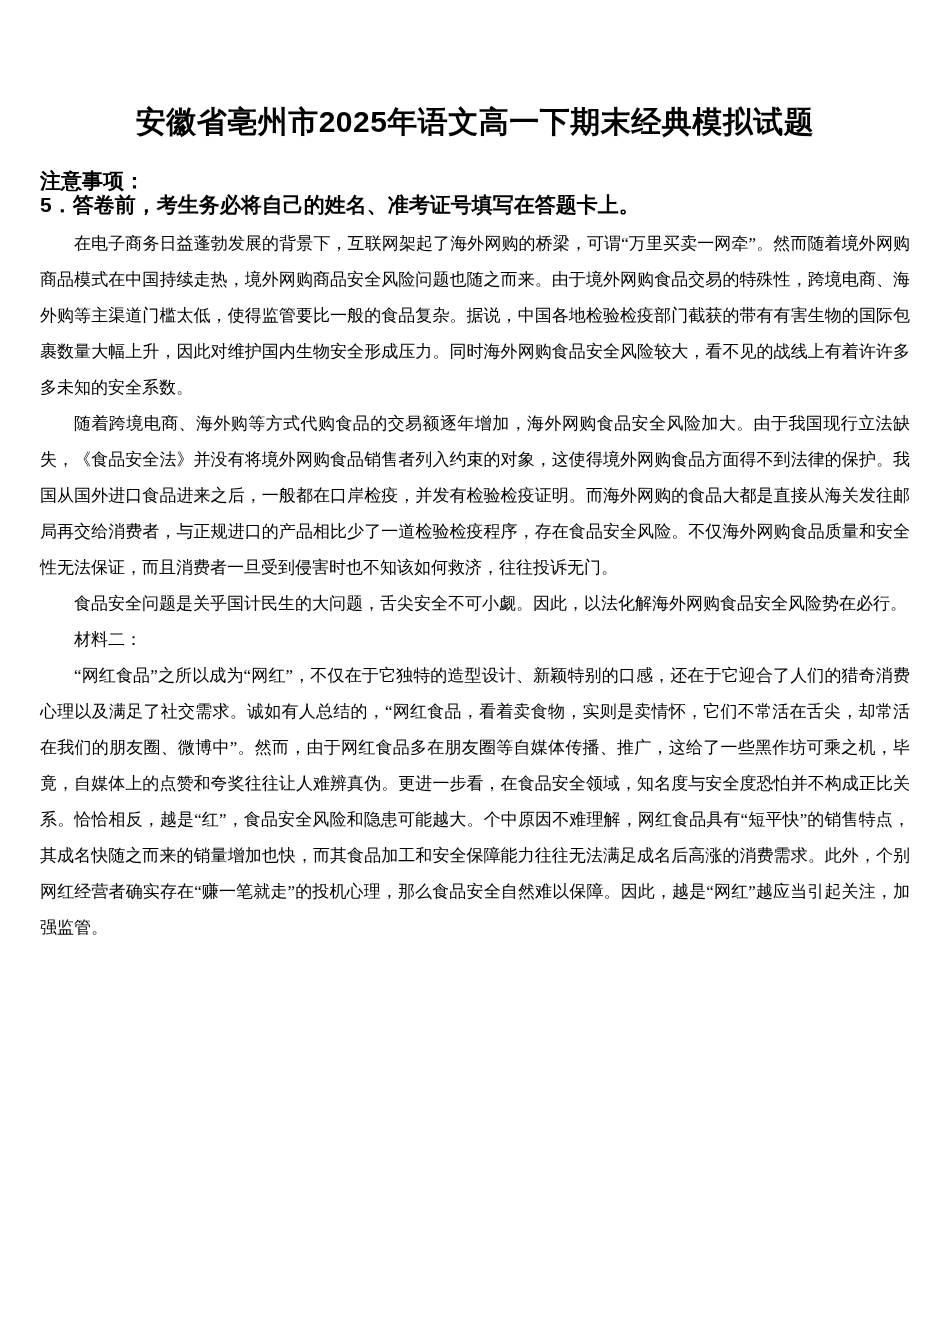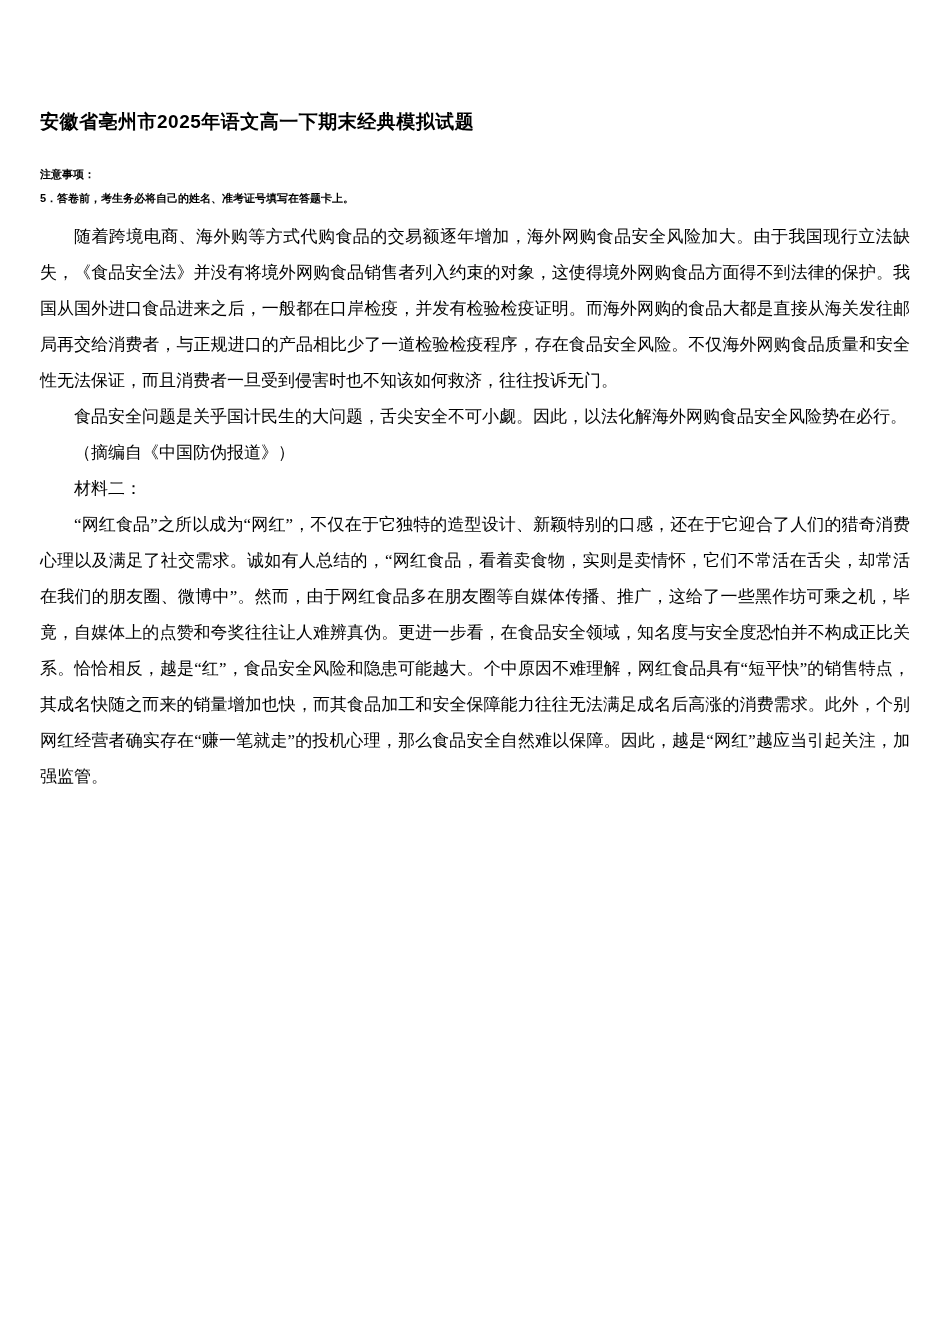--- a/index.html
+++ b/index.html
@@ -8,32 +8,32 @@
     width: 950px;
     height: 1344px;
     margin: 0 auto;
     background: #ffffff;
     color: #000000;
     padding: 0 40px;
     overflow: hidden;
   }
   .title {
     padding-top: 108px;
-    text-align: left;
+    text-align: center;
     font-family: "Liberation Sans", "DejaVu Sans", sans-serif;
     font-weight: 700;
-    font-size: 19px;
+    font-size: 30px;
     line-height: 28px;
     letter-spacing: 0.5px;
   }
   .notice {
-    margin-top: 26px;
+    margin-top: 33px;
     font-family: "Liberation Sans", "DejaVu Sans", sans-serif;
     font-weight: 700;
-    font-size: 11px;
+    font-size: 21px;
     line-height: 24px;
     text-align: justify;
   }
   .notice p { margin: 0; }
   .section-heading {
     margin-top: 30px;
     font-family: "Liberation Sans", "DejaVu Sans", sans-serif;
     font-weight: 700;
     font-size: 17.5px;
     line-height: 24px;
@@ -64,20 +64,20 @@
   <h1 class="title">安徽省亳州市2025年语文高一下期末经典模拟试题</h1>
 
   <div class="notice">
     <p>注意事项：</p>
     <p>5．答卷前，考生务必将自己的姓名、准考证号填写在答题卡上。</p>
   </div>
 
 
 
   <div class="reading-body">
+    <p>在电子商务日益蓬勃发展的背景下，互联网架起了海外网购的桥梁，可谓“万里买卖一网牵”。然而随着境外网购商品模式在中国持续走热，境外网购商品安全风险问题也随之而来。由于境外网购食品交易的特殊性，跨境电商、海外购等主渠道门槛太低，使得监管要比一般的食品复杂。据说，中国各地检验检疫部门截获的带有有害生物的国际包裹数量大幅上升，因此对维护国内生物安全形成压力。同时海外网购食品安全风险较大，看不见的战线上有着许许多多未知的安全系数。</p>
     <p>随着跨境电商、海外购等方式代购食品的交易额逐年增加，海外网购食品安全风险加大。由于我国现行立法缺失，《食品安全法》并没有将境外网购食品销售者列入约束的对象，这使得境外网购食品方面得不到法律的保护。我国从国外进口食品进来之后，一般都在口岸检疫，并发有检验检疫证明。而海外网购的食品大都是直接从海关发往邮局再交给消费者，与正规进口的产品相比少了一道检验检疫程序，存在食品安全风险。不仅海外网购食品质量和安全性无法保证，而且消费者一旦受到侵害时也不知该如何救济，往往投诉无门。</p>
     <p>食品安全问题是关乎国计民生的大问题，舌尖安全不可小觑。因此，以法化解海外网购食品安全风险势在必行。</p>
-    <p>（摘编自《中国防伪报道》）</p>
     <p>材料二：</p>
     <p>“网红食品”之所以成为“网红”，不仅在于它独特的造型设计、新颖特别的口感，还在于它迎合了人们的猎奇消费心理以及满足了社交需求。诚如有人总结的，“网红食品，看着卖食物，实则是卖情怀，它们不常活在舌尖，却常活在我们的朋友圈、微博中”。然而，由于网红食品多在朋友圈等自媒体传播、推广，这给了一些黑作坊可乘之机，毕竟，自媒体上的点赞和夸奖往往让人难辨真伪。更进一步看，在食品安全领域，知名度与安全度恐怕并不构成正比关系。恰恰相反，越是“红”，食品安全风险和隐患可能越大。个中原因不难理解，网红食品具有“短平快”的销售特点，其成名快随之而来的销量增加也快，而其食品加工和安全保障能力往往无法满足成名后高涨的消费需求。此外，个别网红经营者确实存在“赚一笔就走”的投机心理，那么食品安全自然难以保障。因此，越是“网红”越应当引起关注，加强监管。</p>
   </div>
 
 </div>
 
 </body></html>

